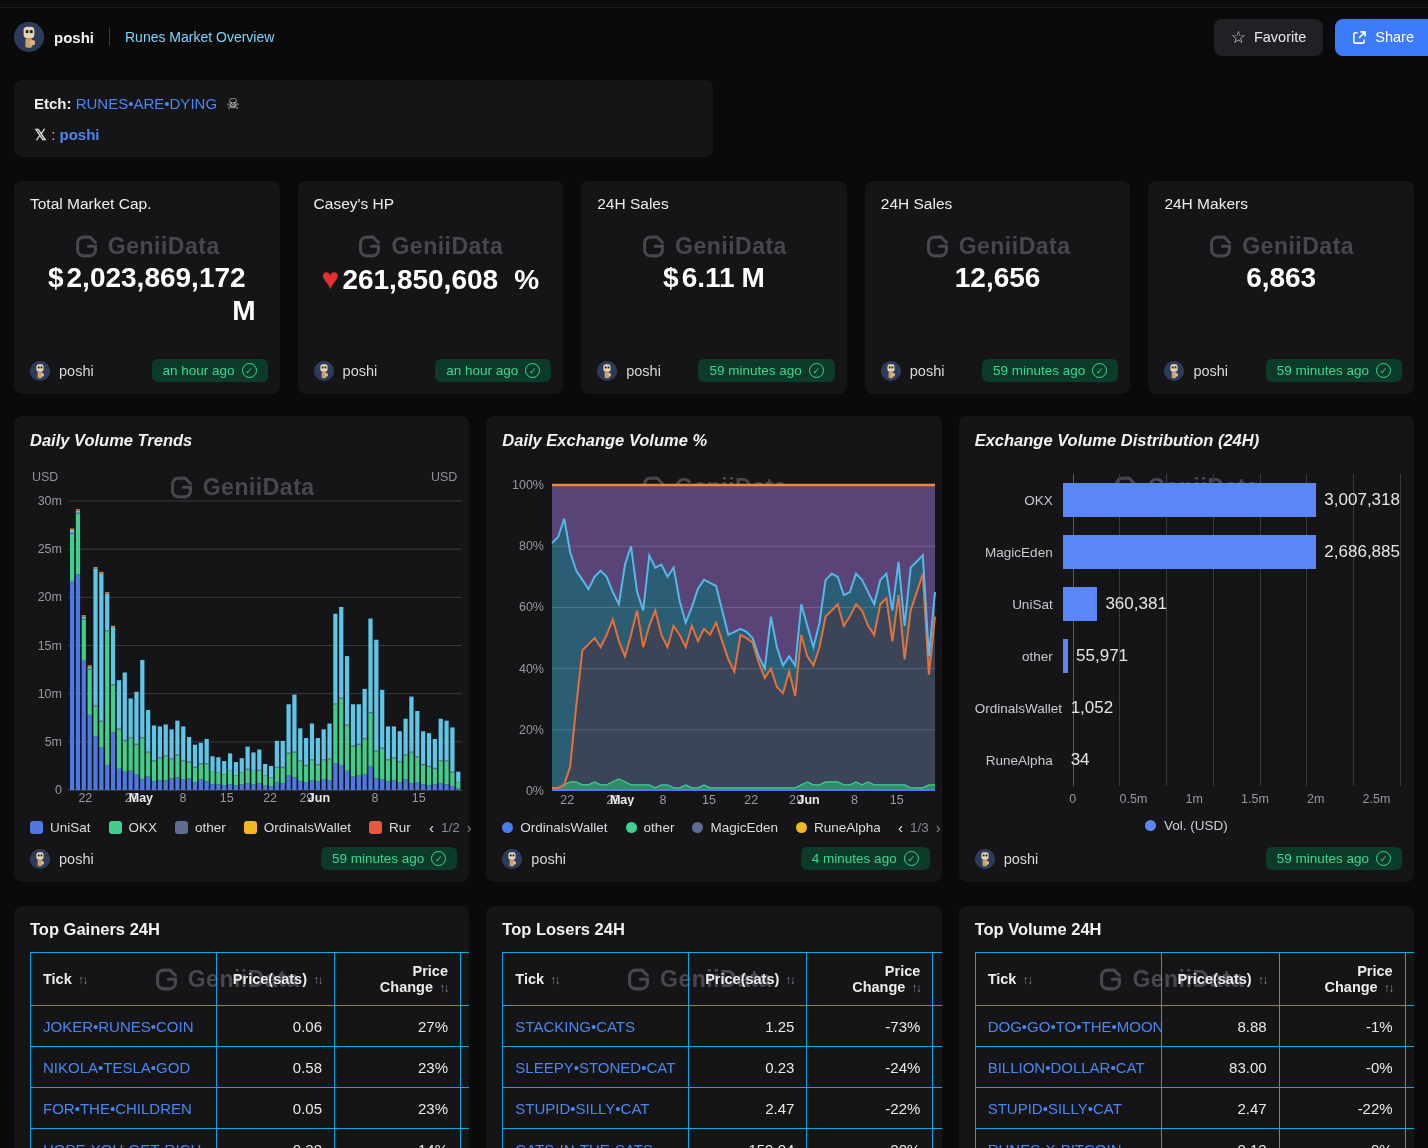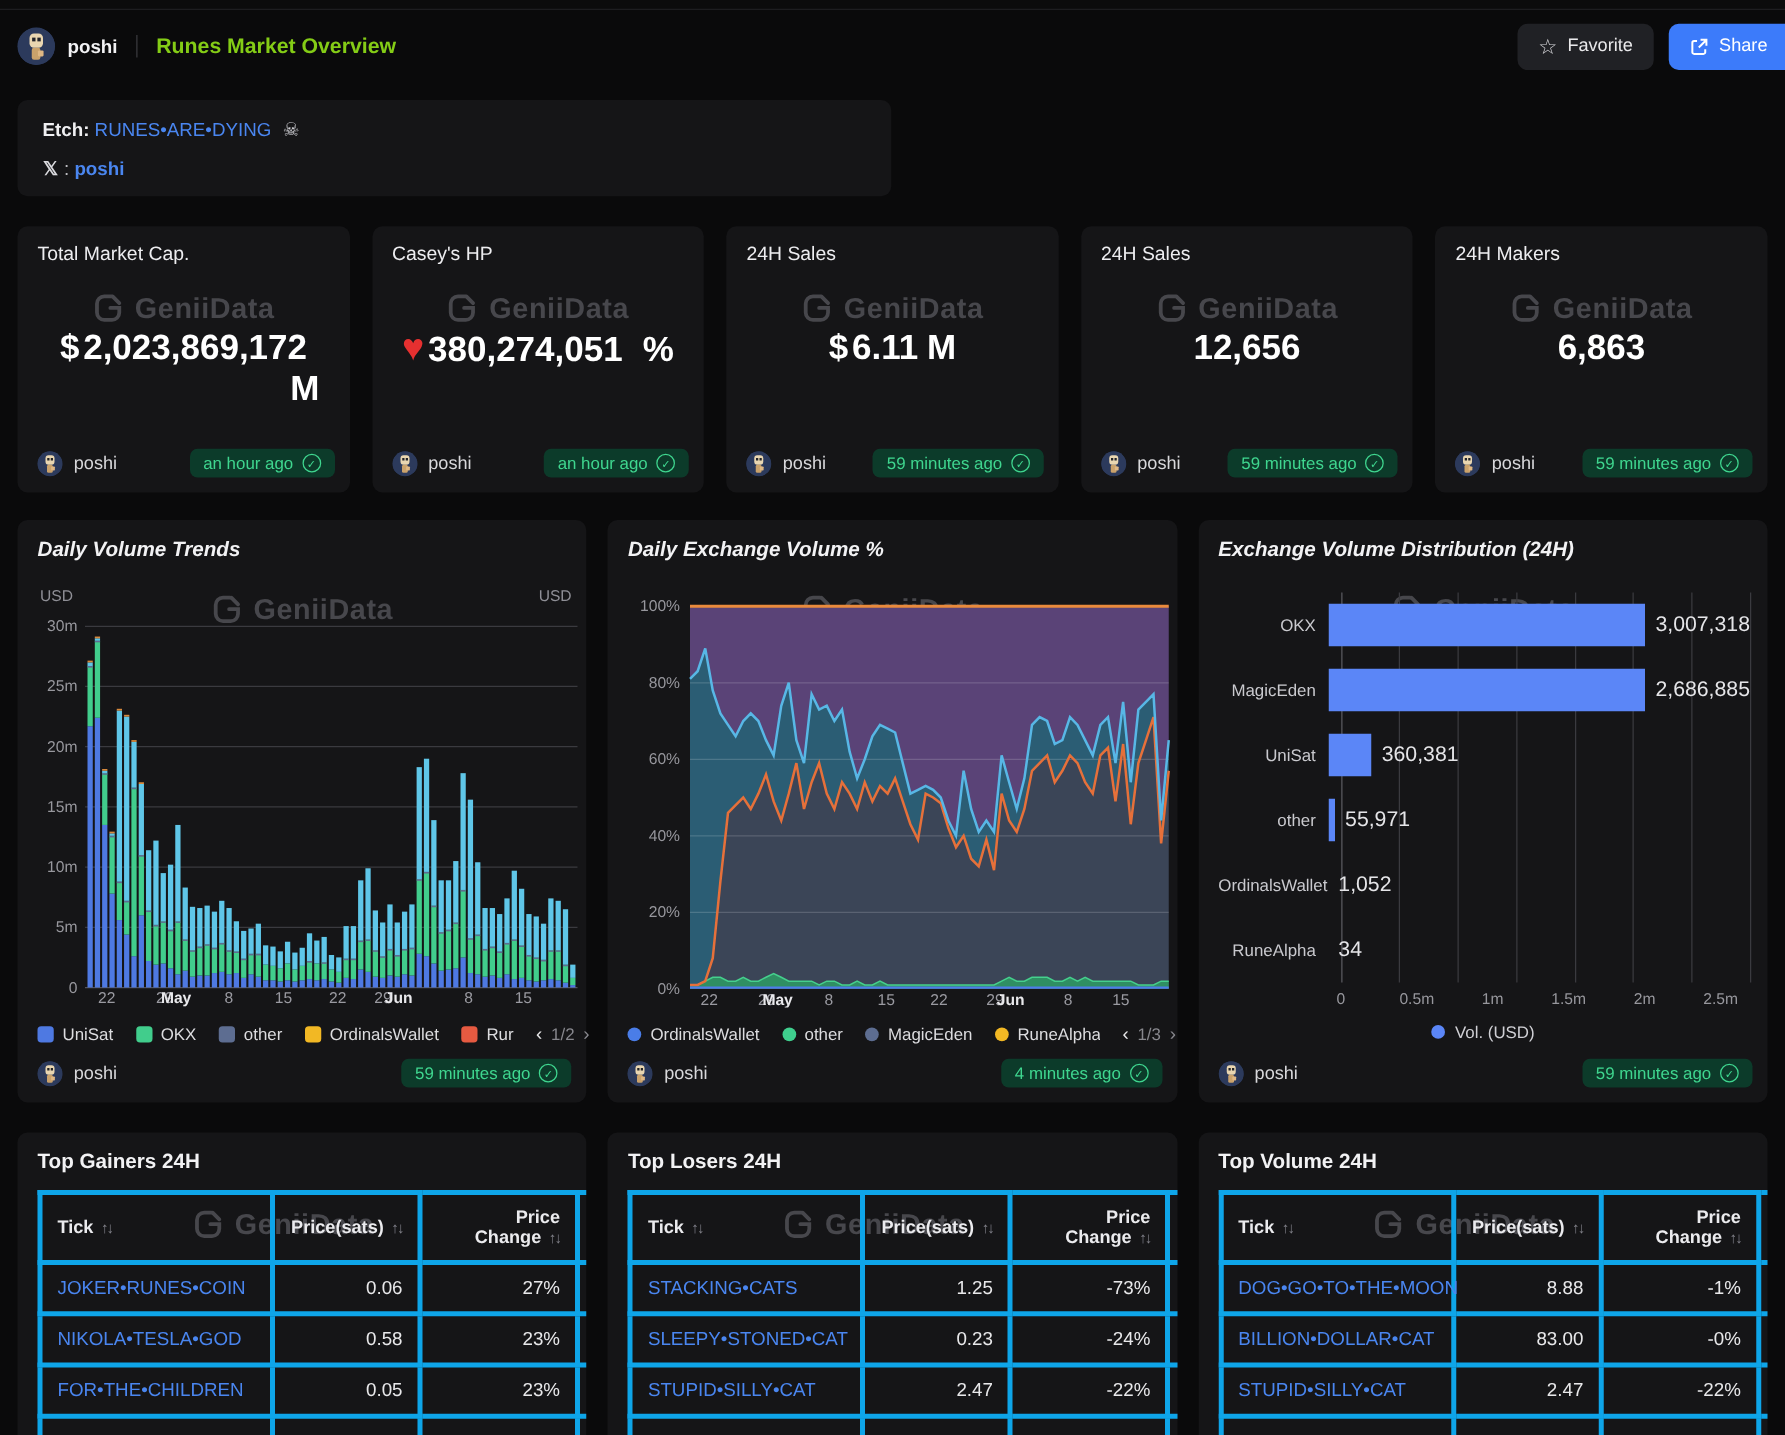--- a/index.html
+++ b/index.html
@@ -10,21 +10,21 @@
   }
   .page { position: relative; width: 1428px; height: 1148px; }
   .topstrip { height: 8px; background: #0b0b0c; border-bottom: 1px solid #1d1d20; }
 
   
   .header { display: flex; align-items: center; height: 58px; padding-left: 14px; }
   .avatar { width: 30px; height: 30px; border-radius: 50%; background: #2c3a5c; overflow: hidden; flex: none; }
   .avatar svg { width: 100%; height: 100%; display: block; }
   .user-name { font-size: 15px; font-weight: bold; margin-left: 10px; color: #f2f2f4; }
   .hdr-divider { width: 1px; height: 18px; background: #3a3a3f; margin: 0 15px; }
-  .page-title { font-size: 17px; font-weight: bold; color: #84cc16; }
+  .page-title { font-size: 14px; font-weight: normal; color: #7dd3fc; }
   .hdr-right { margin-left: auto; display: flex; gap: 12px; }
   .btn { display: flex; align-items: center; gap: 8px; height: 37px; padding: 0 17px;
          border-radius: 8px; font-size: 14.5px; cursor: pointer; border: none; }
   .btn-dark { background: #202125; color: #e9e9eb; }
   .btn-blue { background: #3c7bfa; color: #fff; margin-right: -26px; padding-right: 40px; }
   .star-ico { font-size: 17px; line-height: 1; color: #d8d8dc; }
 
   
   .card { background: #151517; border-radius: 8px; }
 
@@ -96,21 +96,21 @@
   .hbar-legend { position: absolute; top: 402px; left: 0; right: 0; display: flex;
                  justify-content: center; align-items: center; gap: 8px; font-size: 13.5px; color: #cfcfd4; }
 
   
   .tables-row { display: flex; gap: 17px; margin: 24px 14px 0 14px; }
   .table-card { flex: 1; height: 250px; position: relative; overflow: hidden; padding: 14px 0 0 16px; }
   .table-title { font-size: 16.5px; font-weight: bold; color: #f2f2f4; }
   .table-wm { position: absolute; top: 60px; left: 0; right: 30px; justify-content: center; z-index: 0; }
   .tbl-wrap { position: relative; z-index: 1; margin-top: 13px; }
   table { border-collapse: collapse; table-layout: fixed; width: 520px; }
-  th, td { border: 4px solid #0ea5e9; }
+  th, td { border: 1px solid #0ea5e9; }
   th { text-align: left; font-size: 14.5px; font-weight: bold; color: #ebebee; padding: 10px 12px; height: 40px; }
   th.r, td.r { text-align: right; }
   td { font-size: 15px; padding: 10px 12px; height: 41px; color: #e8e8ea; }
   td.tick a { color: #4a86f0; text-decoration: none; }
   .sort { font-size: 12px; color: #808088; margin-left: 6px; letter-spacing: -1.5px; font-weight: normal; }
 </style>
 </head>
 <body>
 
 <div class="page">
@@ -200,21 +200,21 @@
         <div class="stat-mid">
           <div class="wm">
             <svg viewBox="0 0 28 28" fill="none" stroke="currentColor" stroke-width="3.4" stroke-linecap="round">
               <path d="M17 3.5h-6.5A6.5 6.5 0 0 0 4 10v8a6.5 6.5 0 0 0 6.5 6.5h7A6.5 6.5 0 0 0 24 18v-4.2h-8"></path>
               <path d="M18 3.5l6 6"></path>
             </svg>
             <span>GeniiData</span>
           </div>
           <div class="stat-value">
             <span class="stat-prefix" style="color:#e63030;font-size:30px">♥</span>
-            <span class="stat-num">380,274,051</span>
+            <span class="stat-num">261,850,608</span>
             <span class="stat-unit unit-right">%</span>
           </div>
         </div>
         <div class="card-footer">
           <div class="avatar-sm">
             <svg viewBox="0 0 20 20">
               <circle cx="10" cy="10" r="10" fill="#2c3a5c"></circle>
               <rect x="6.4" y="3.2" width="7.2" height="7.6" rx="2.4" fill="#e9d6b1"></rect>
               <rect x="7.8" y="5.4" width="1.8" height="2" fill="#23242a"></rect>
               <rect x="10.6" y="5.4" width="1.8" height="2" fill="#23242a"></rect>

